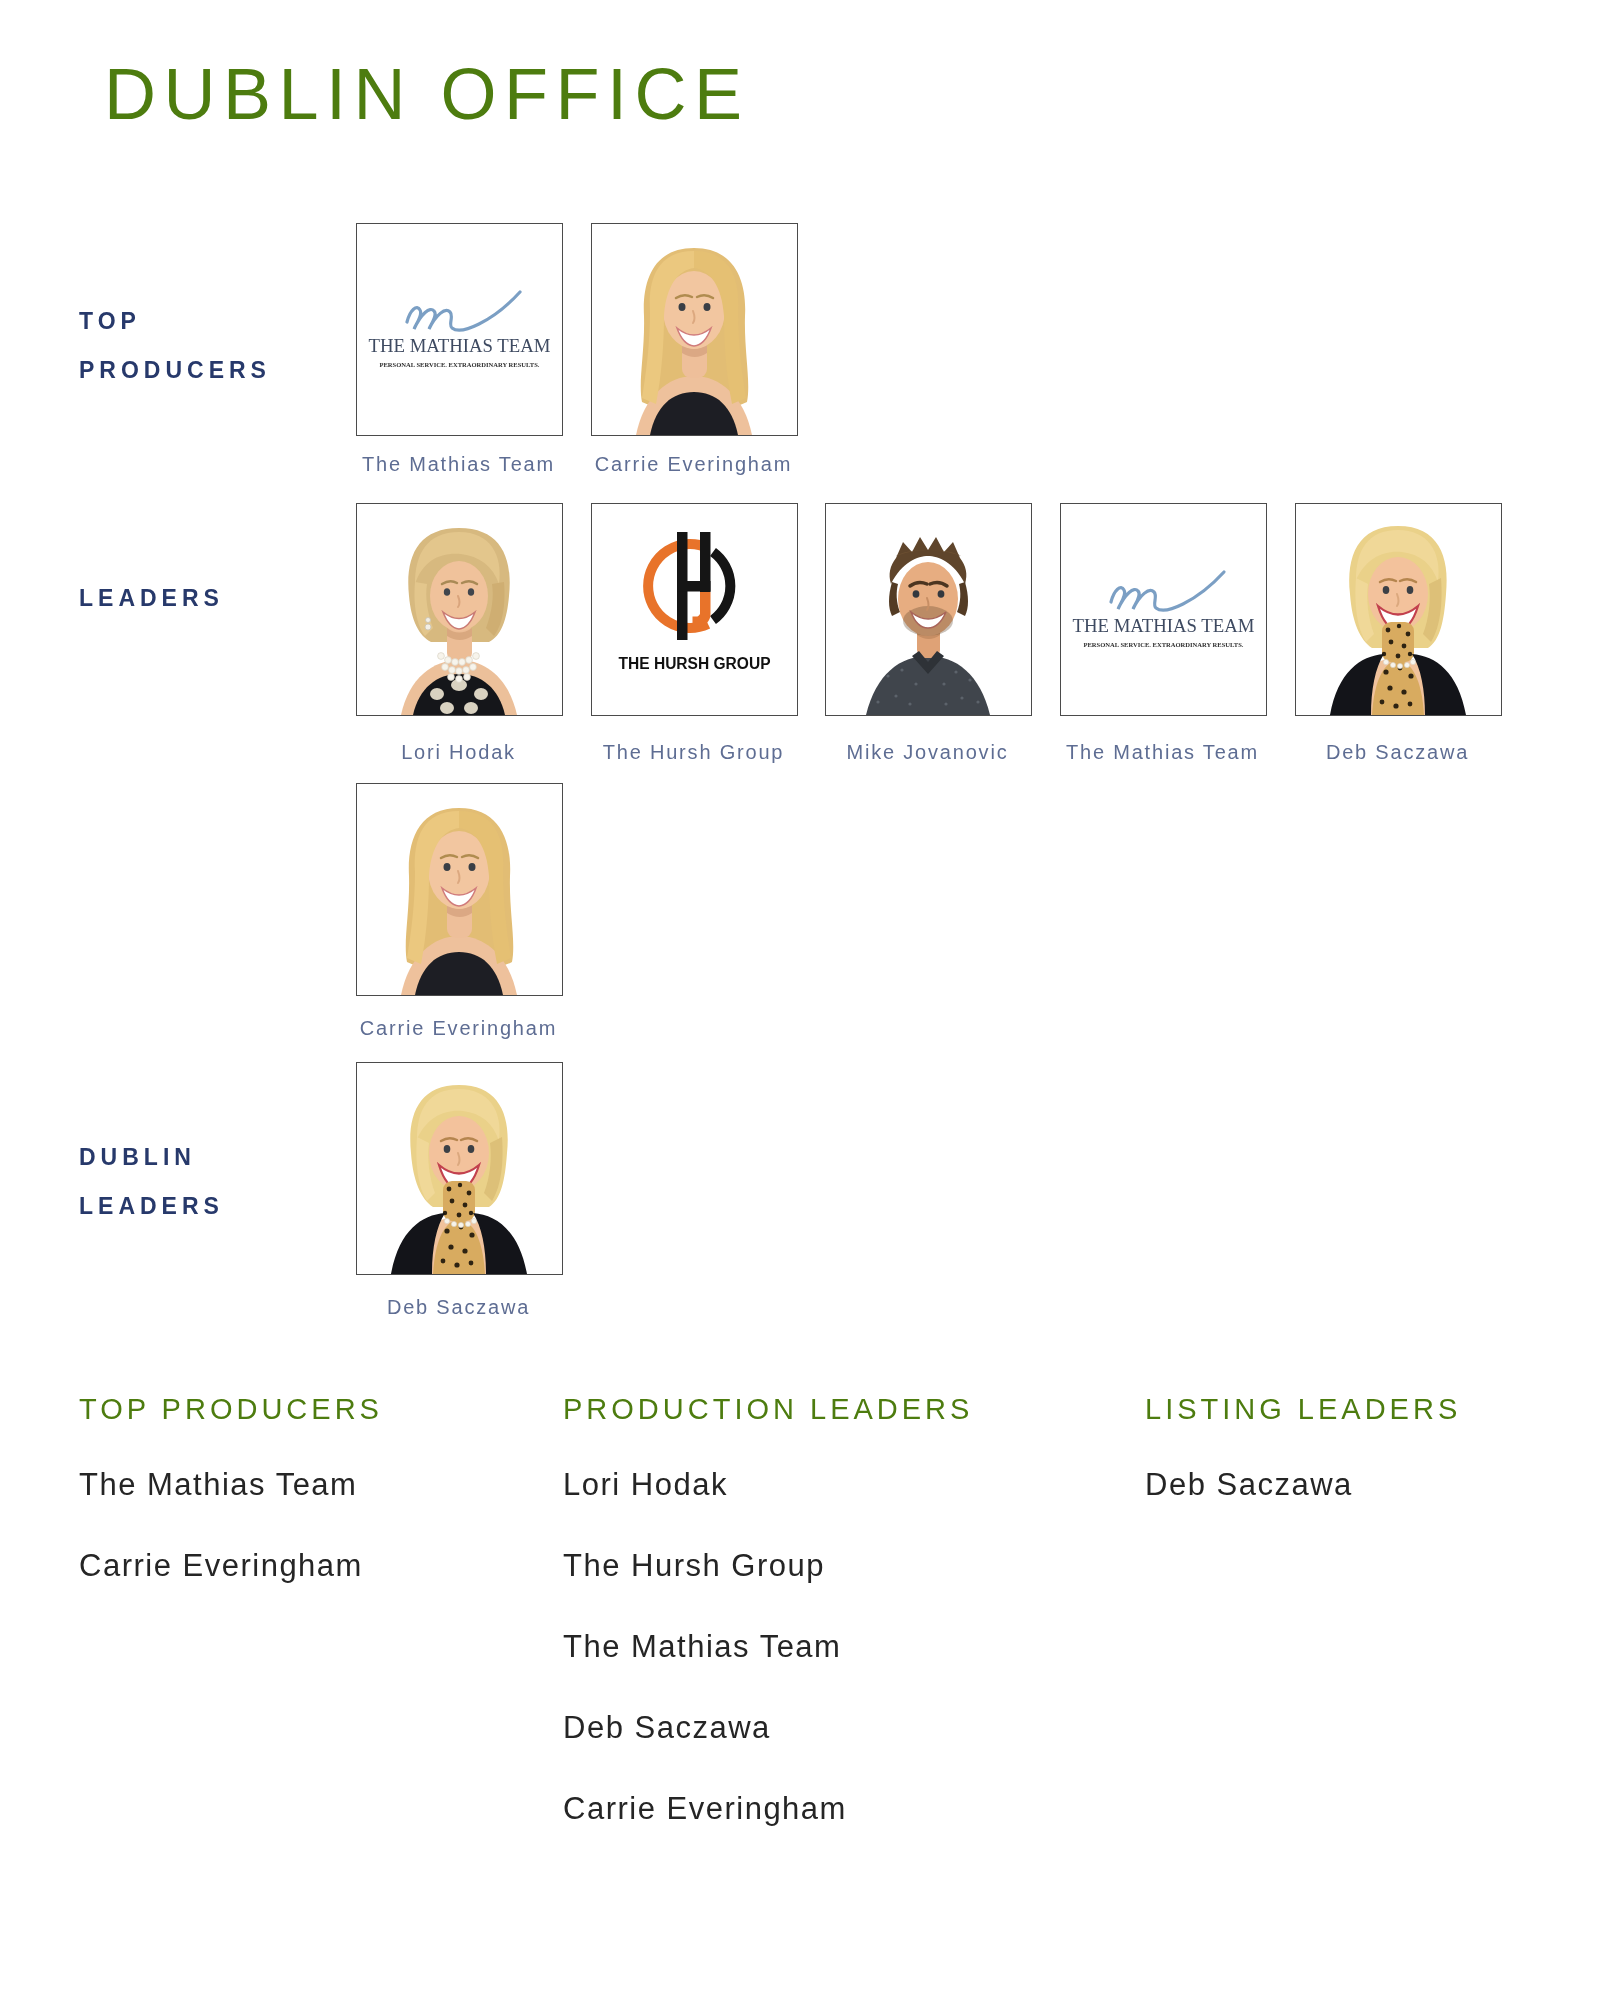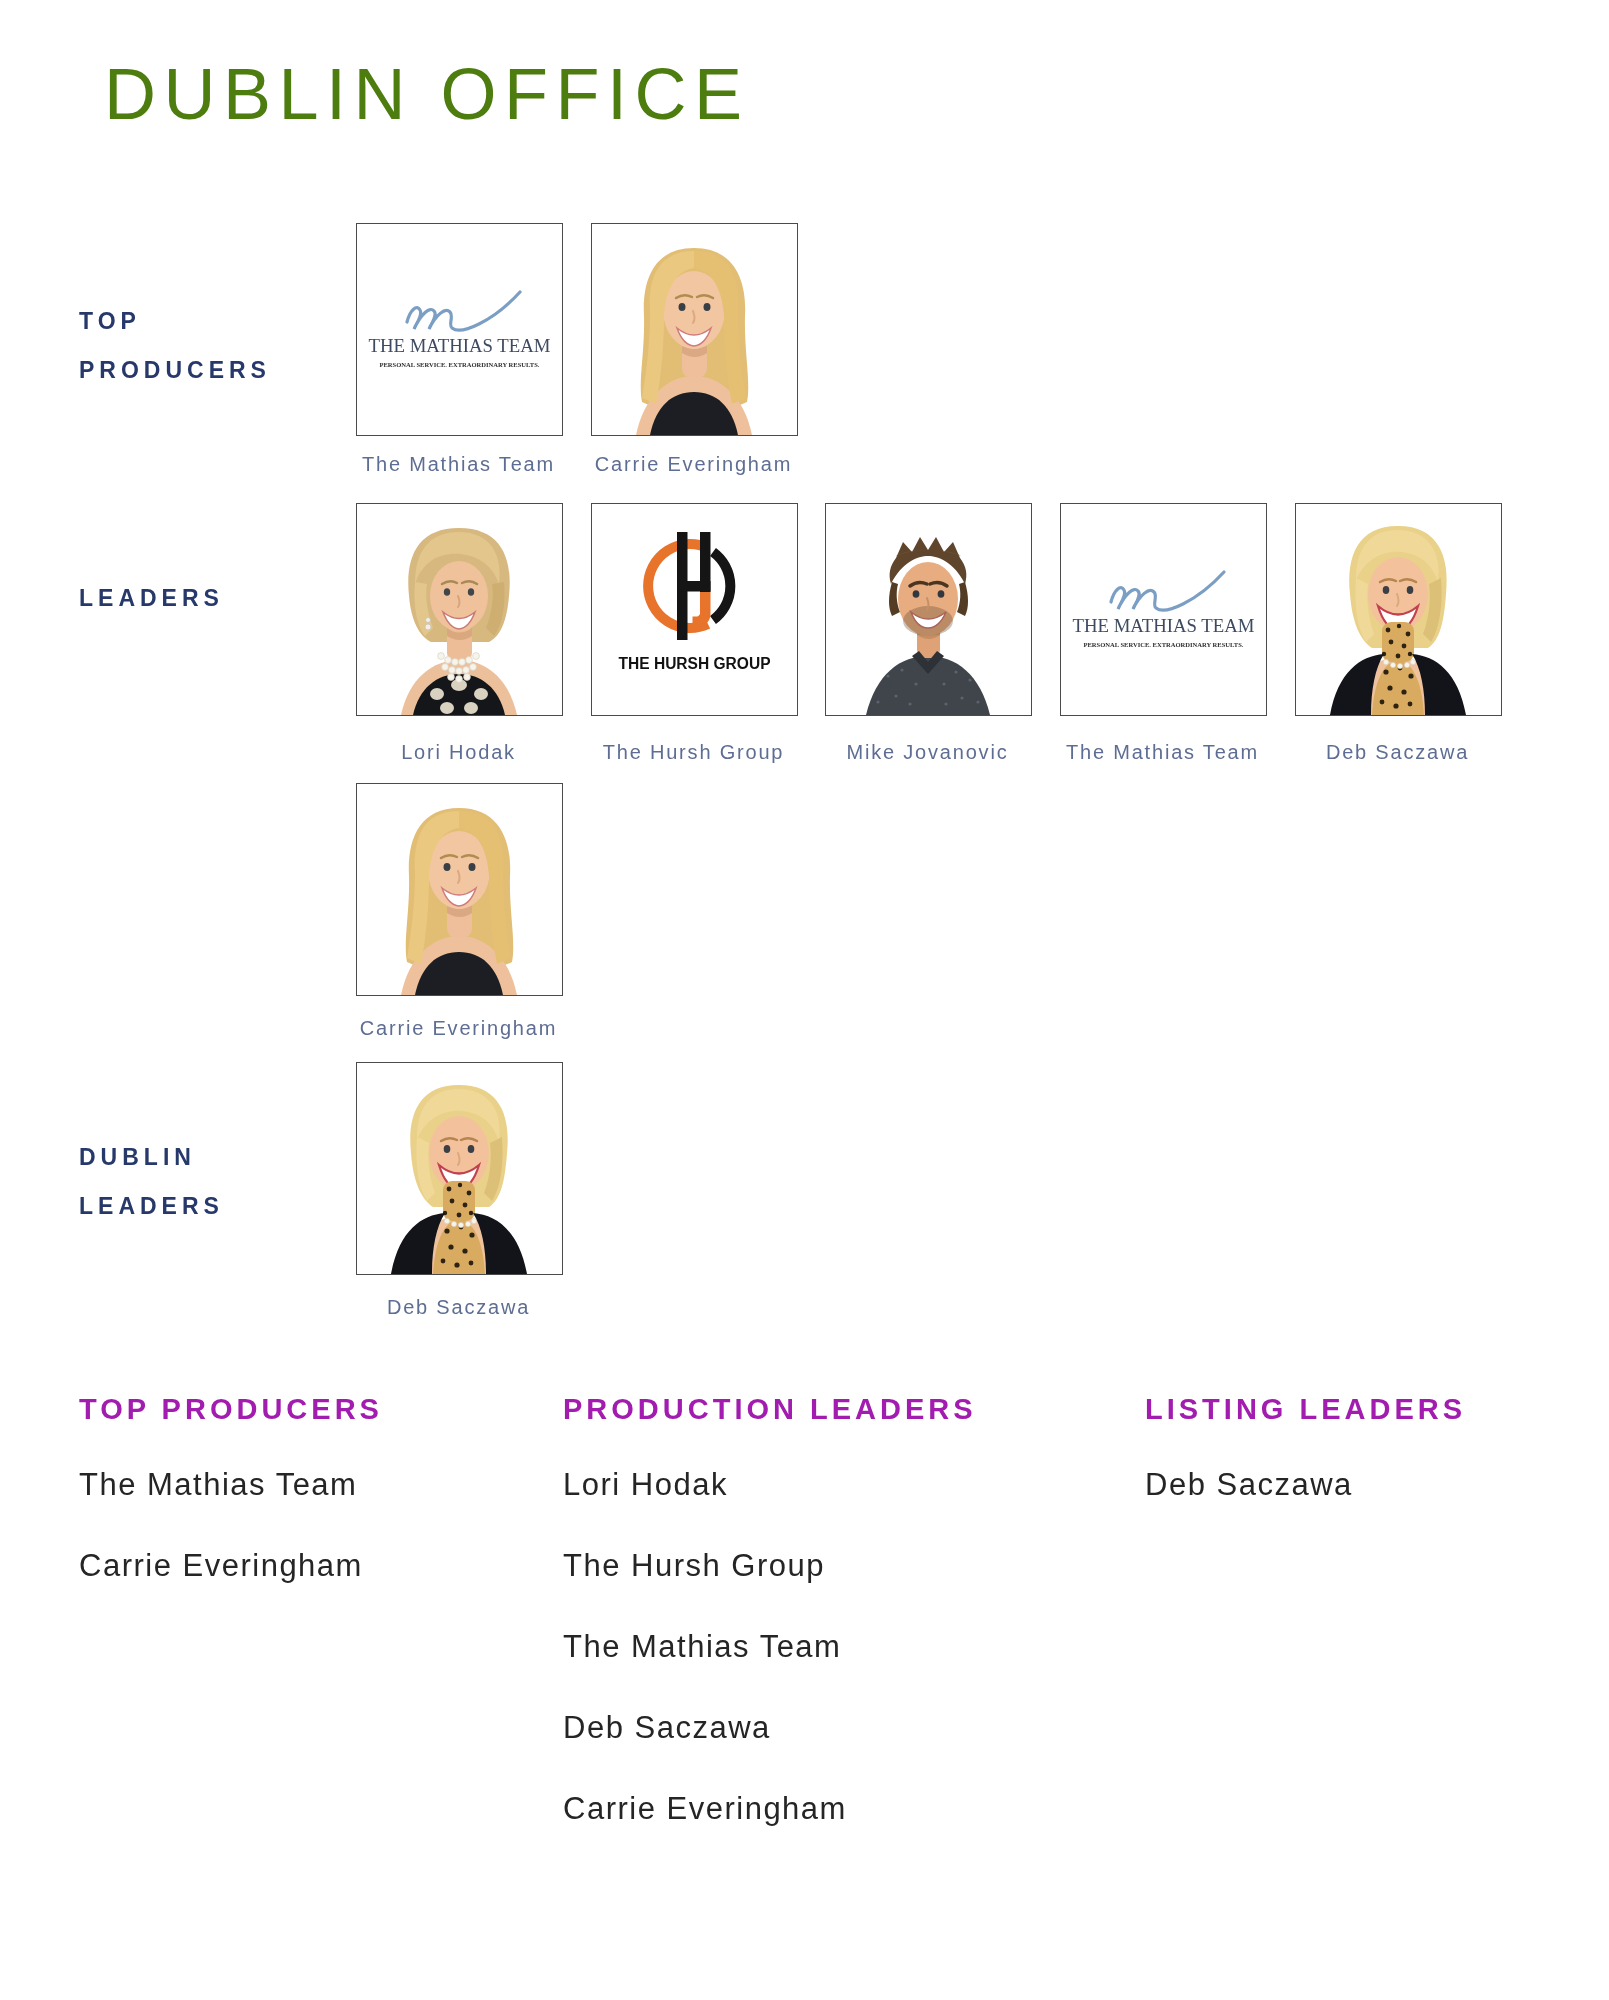--- a/index.html
+++ b/index.html
@@ -21,21 +21,21 @@
     position:absolute;width:205px;height:211px;background:#ffffff;
     border:1px solid #4b4b4b;box-sizing:content-box;
   }
   .card svg.photo{display:block;width:205px;height:211px;}
   .cap{
     position:absolute;width:245px;text-align:center;
     font-size:20px;letter-spacing:1.8px;color:#5e6d93;white-space:nowrap;line-height:24px;
   }
   .sum-col{position:absolute;top:1392px;}
   .sum-header{
-    color:#a21caf;font-size:29px;font-weight:700;letter-spacing:4px;
+    color:#4d7c0f;font-size:29px;font-weight:400;letter-spacing:4px;
     line-height:35px;margin-bottom:40px;white-space:nowrap;
   }
   .sum-item{
     color:#252525;font-size:31px;font-weight:400;letter-spacing:1.5px;
     line-height:35px;margin-bottom:46px;white-space:nowrap;
   }
   .defs{position:absolute;width:0;height:0;overflow:hidden;}
 </style>
 </head>
 <body>

